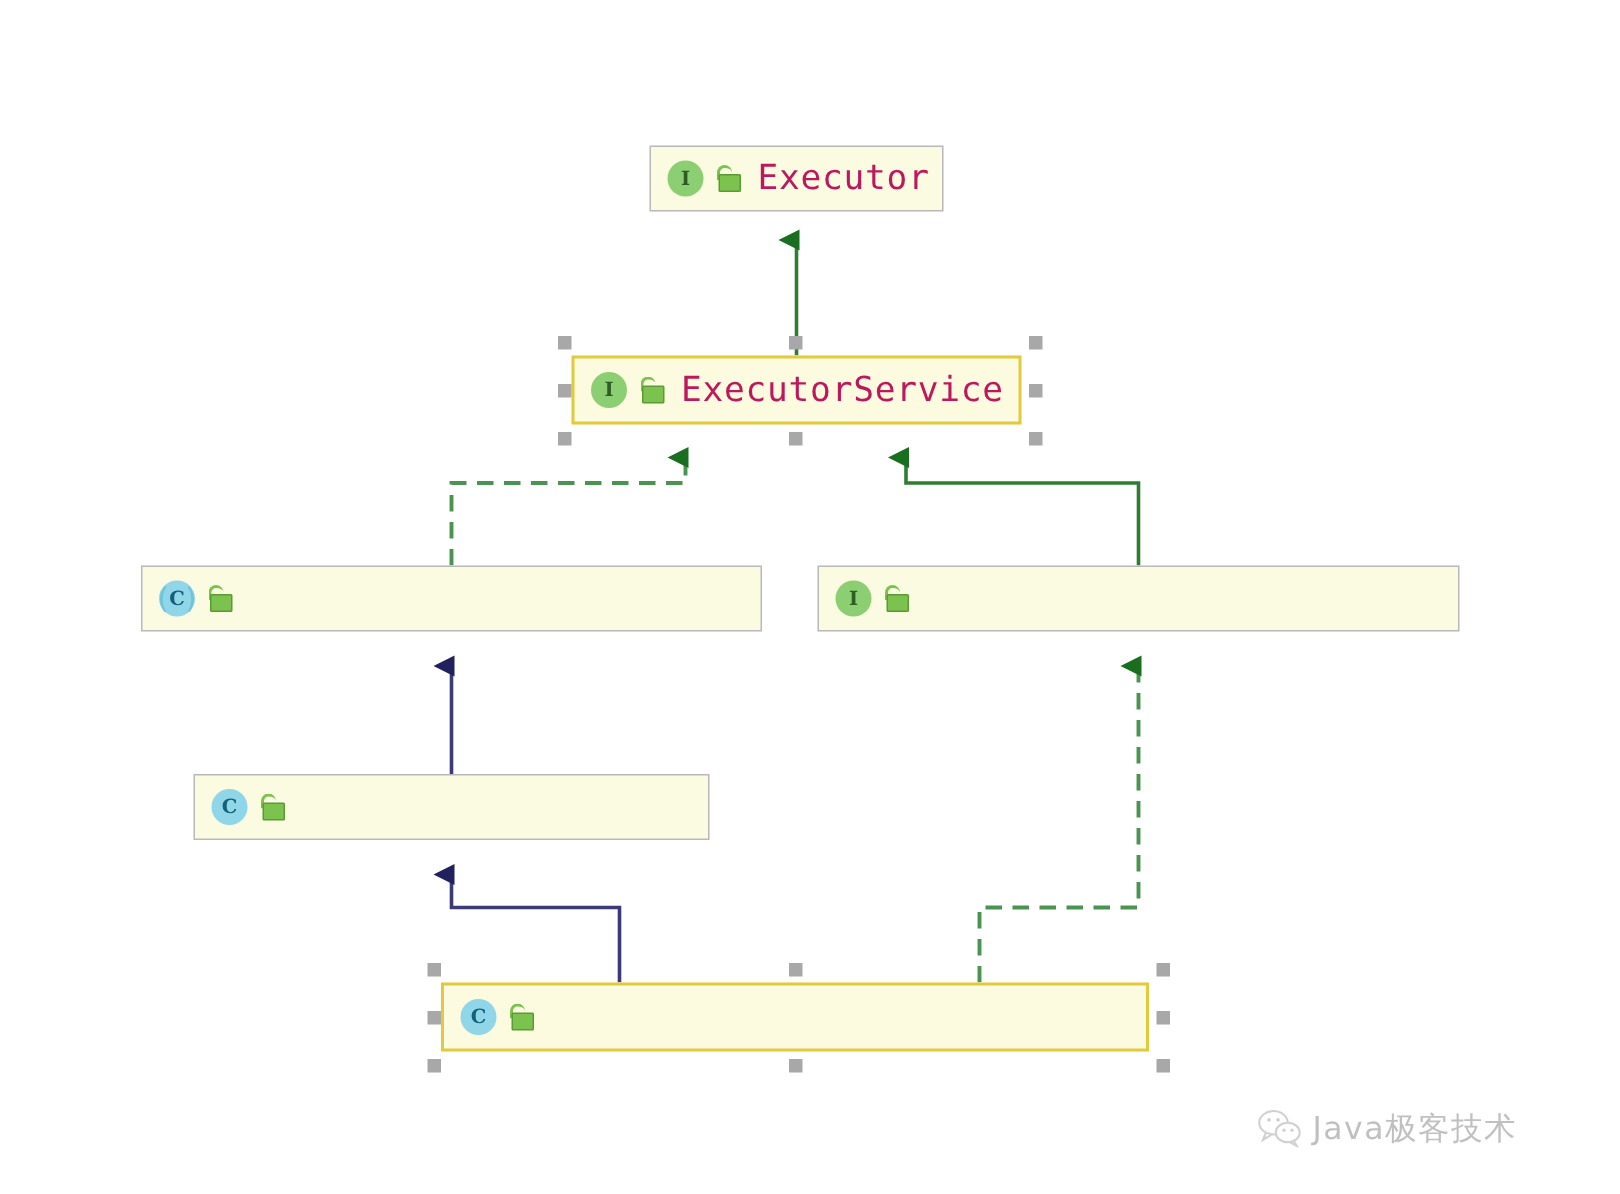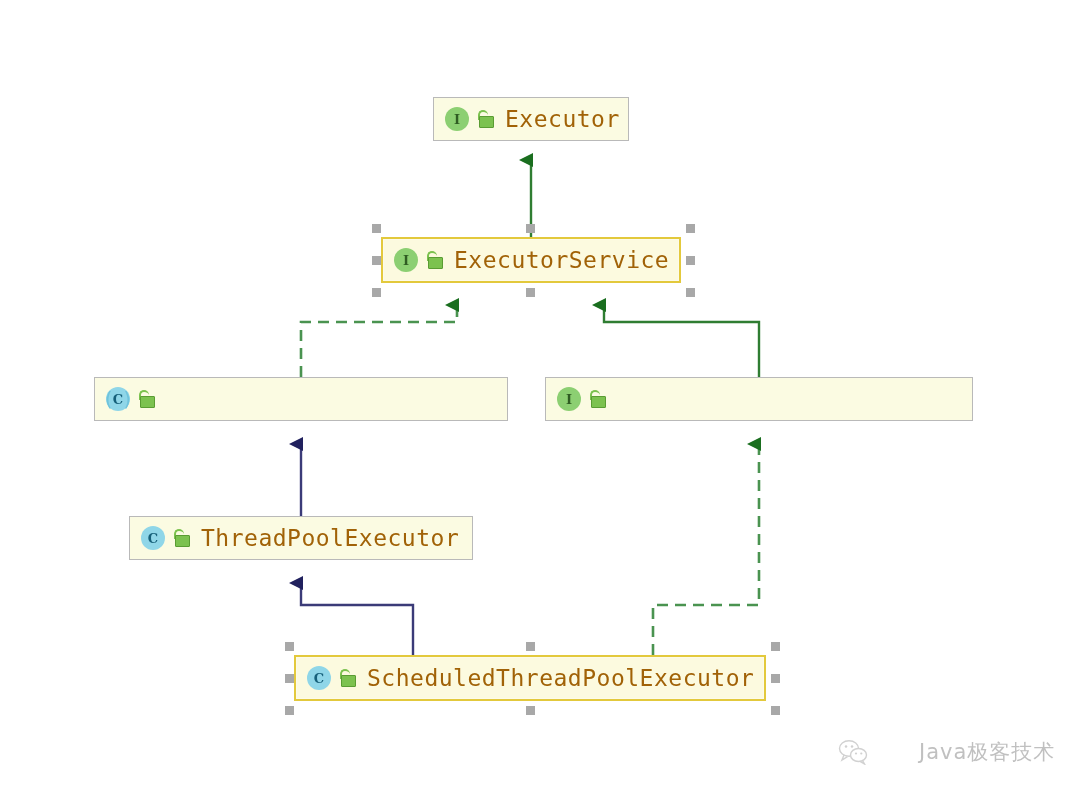--- a/index.html
+++ b/index.html
@@ -41,21 +41,21 @@
   }
   .node.selected {
     border: 2px solid #e3c93c;
     background: #fcfadf;
     box-shadow: inset 0 0 0 1px #fdfbe8;
   }
   .node-label {
     font-family: "DejaVu Sans Mono", "Liberation Mono", monospace;
     font-size: 23px;
     letter-spacing: 0.5px;
-    color: #a16207;
+    color: #be185d;
     margin-left: 12px;
   }
   
   .icon-wrap {
     position: relative;
     width: 26px;
     height: 26px;
     flex: 0 0 26px;
     display: flex;
     align-items: center;
@@ -138,21 +138,20 @@
     align-items: center;
     gap: 7px;
     z-index: 5;
     opacity: 0.62;
   }
   #watermark .wm-text {
     font-family: "DejaVu Sans", "Liberation Sans", sans-serif;
     font-size: 21px;
     color: #9a9a9a;
     letter-spacing: 1px;
-    margin-left: 44px;
   }
 </style>
 </head>
 <body>
 
 <div id="canvas">
 
   <svg id="wires" viewBox="0 0 1080 796" xmlns="http://www.w3.org/2000/svg">
     <defs>
       <marker id="ah-green" markerWidth="16" markerHeight="16" refX="7" refY="13" orient="auto" markerUnits="userSpaceOnUse">
@@ -244,32 +243,30 @@
   </div>
 
   <div class="node" style="left:129px; top:516px; width:344px; height:44px;">
     <span class="icon-wrap">
       <span class="ico-circle ico-class">C</span>
     </span>
     <span class="lock">
       <span class="lock-shackle"></span>
         <span class="lock-body"></span>
     </span>
-    <span class="node-label">ThreadPoolExecutor</span>
   </div>
 
   <div class="node selected" style="left:294px; top:655px; width:472px; height:46px;">
     <span class="icon-wrap">
       <span class="ico-circle ico-class">C</span>
     </span>
     <span class="lock">
       <span class="lock-shackle"></span>
         <span class="lock-body"></span>
     </span>
-    <span class="node-label">ScheduledThreadPoolExecutor</span>
   </div>
 
   <div id="watermark" style="left:838px; top:738px;">
     <svg width="30" height="26" viewBox="0 0 30 26">
       <ellipse cx="11" cy="9.5" rx="9.5" ry="7.8" fill="none" stroke="#b5b5b5" stroke-width="1.4"></ellipse>
       <path d="M 6 16 L 4 21 L 9.5 17.6" fill="none" stroke="#b5b5b5" stroke-width="1.4"></path>
       <circle cx="8" cy="7.5" r="1.25" fill="#b5b5b5"></circle>
       <circle cx="14" cy="7.5" r="1.25" fill="#b5b5b5"></circle>
       <ellipse cx="20.5" cy="16" rx="8" ry="6.5" fill="#ffffff" stroke="#b5b5b5" stroke-width="1.4"></ellipse>
       <path d="M 24.5 21.5 L 26.5 25 L 22 22.4" fill="none" stroke="#b5b5b5" stroke-width="1.4"></path>

